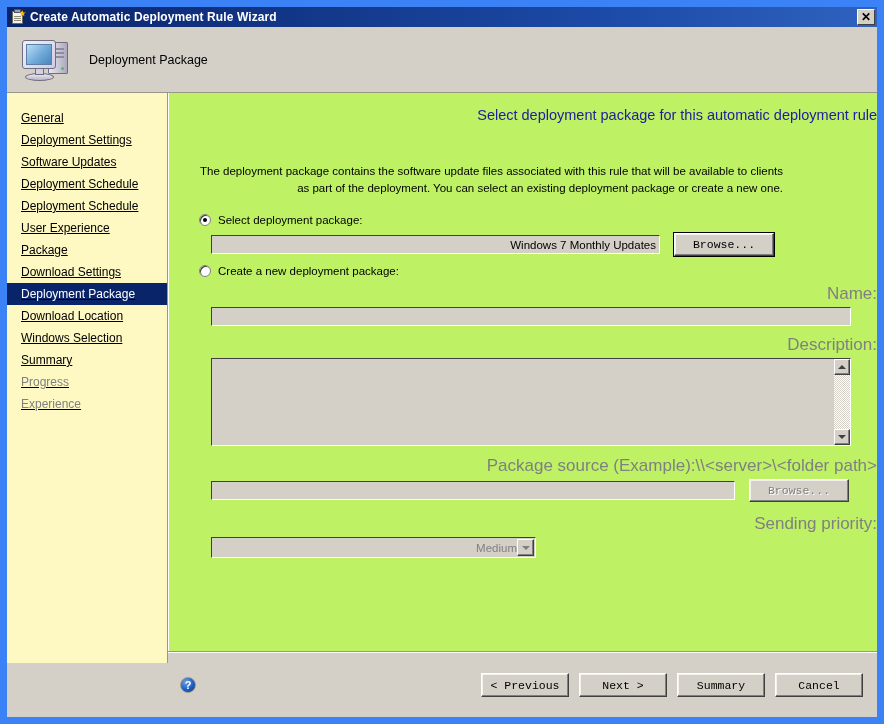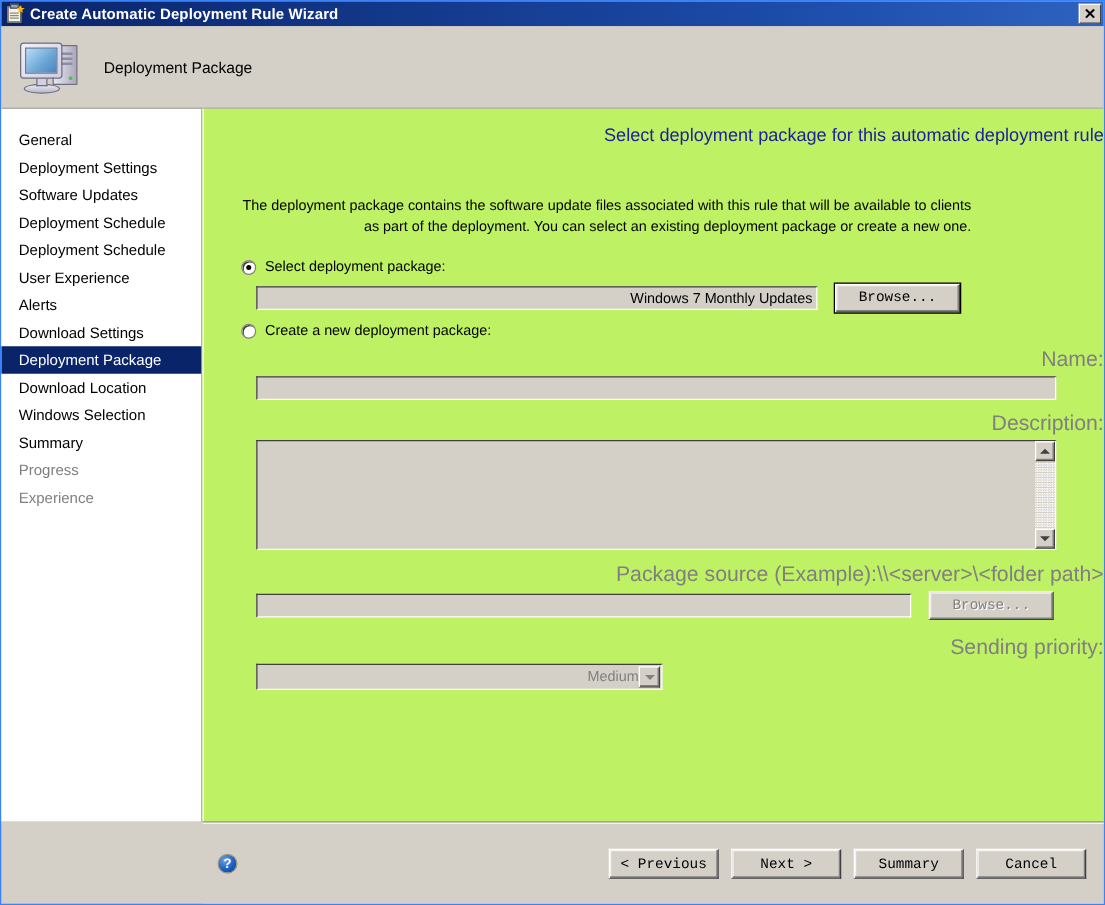--- a/index.html
+++ b/index.html
@@ -8,21 +8,21 @@
     width: 884px; height: 724px;
     overflow: hidden;
     font-family: "Liberation Sans", sans-serif;
   }
   body { background: #d4d0c8; }
 
   .window {
     position: relative;
     width: 884px; height: 724px;
     background: #d4d0c8;
-    border: 1px solid #3b82f6;
+    border: 7px solid #3b82f6;
     overflow: hidden;
   }
 
   
   .titlebar {
     height: 20px;
     background: linear-gradient(to right, #0a246a 0%, #1c4ba8 70%, #2f62c0 100%);
     display: flex;
     align-items: center;
     padding: 0 2px 0 3px;
@@ -156,21 +156,22 @@
     display: flex;
     height: 570px;
     background: #d4d0c8;
   }
 
   .sidebar {
     width: 161px;
     flex: 0 0 161px;
     padding-top: 14px;
     border-right: 1px solid #9a9689;
-    background: #ffffff;
+    background: #fef9c3;
+    text-decoration: underline;
   }
   .nav-item {
     height: 22px;
     line-height: 22px;
     padding-left: 14px;
     font-size: 12px;
     color: #000000;
     white-space: nowrap;
     cursor: default;
   }
@@ -436,21 +437,21 @@
 
   <div class="body-split">
 
     <div class="sidebar">
       <div class="nav-item">General</div>
       <div class="nav-item">Deployment Settings</div>
       <div class="nav-item">Software Updates</div>
       <div class="nav-item">Deployment Schedule</div>
       <div class="nav-item">Deployment Schedule</div>
       <div class="nav-item">User Experience</div>
-      <div class="nav-item">Alerts</div>
+      <div class="nav-item">Package</div>
       <div class="nav-item">Download Settings</div>
       <div class="nav-item selected">Deployment Package</div>
       <div class="nav-item">Download Location</div>
       <div class="nav-item">Windows Selection</div>
       <div class="nav-item">Summary</div>
       <div class="nav-item disabled">Progress</div>
       <div class="nav-item disabled">Experience</div>
     </div>
 
     <div class="content">

